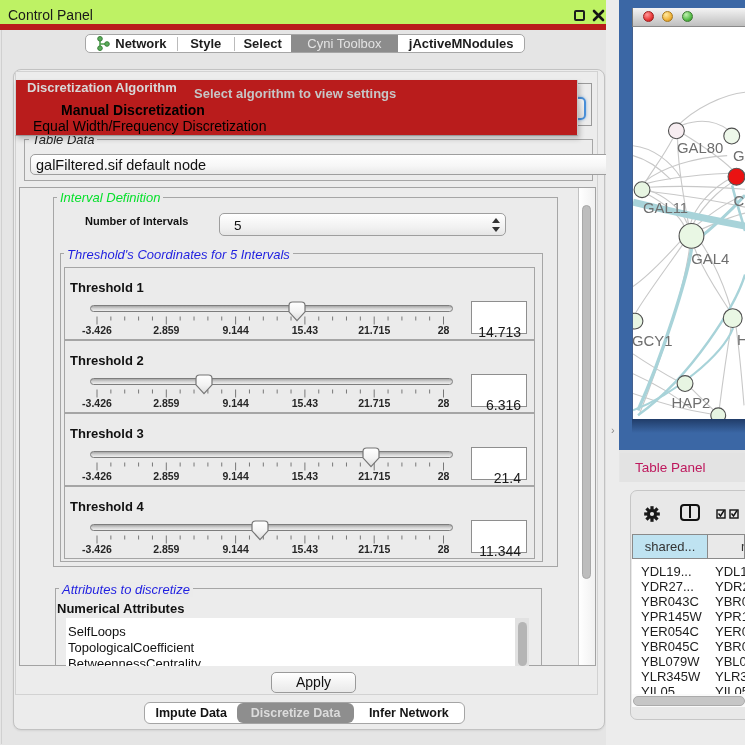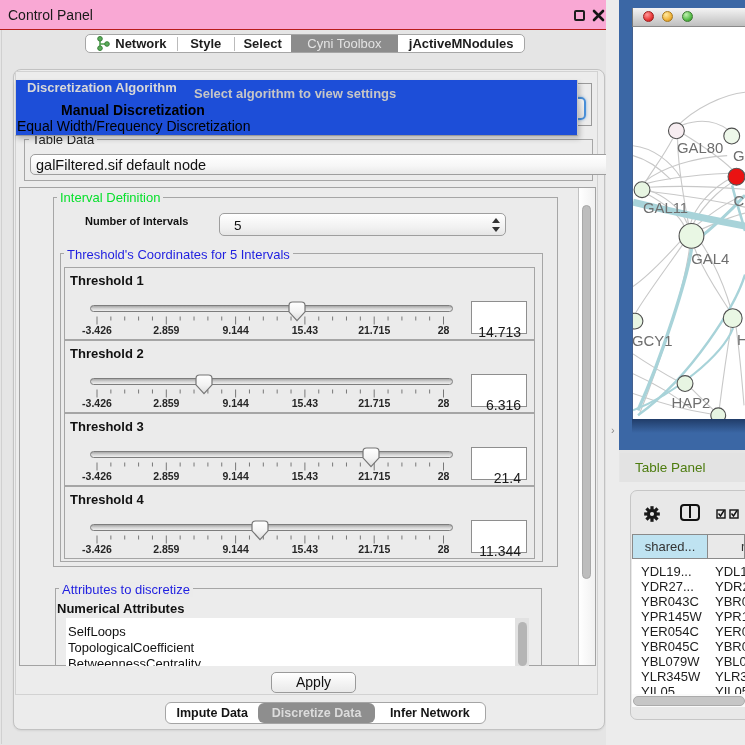--- a/index.html
+++ b/index.html
@@ -1,79 +1,79 @@
 <!DOCTYPE html>
 <html><head>
 <meta charset="utf-8">
 <style>
 * { margin:0; padding:0; box-sizing:border-box; }
 html,body { width:745px; height:745px; }
 body { font-family:"Liberation Sans", sans-serif; background:#e5e5e5; position:relative; overflow:hidden; }
 .abs { position:absolute; }
 
-#titlebar { left:0; top:0; width:621px; height:30px; background:#f9a8d4; border-bottom:1px solid #b91c1c; }
+#titlebar { left:0; top:0; width:621px; height:30px; background:#bef264; border-bottom:6px solid #b91c1c; }
 #titlebar .t { position:absolute; left:8px; top:7px; font-size:14px; color:#1a1a1a; }
 #floatico { left:574px; top:10px; width:11px; height:11px; border:2px solid #1d1d1d; border-radius:2px; }
 
 
 #toptabs { left:85px; top:34px; width:440px; height:19px; background:#fff; border:1px solid #a6a6a6; border-radius:5px; display:flex; overflow:hidden; font-size:13px; font-weight:bold; color:#1c1c1c; }
 #toptabs .seg { display:flex; align-items:center; justify-content:center; height:100%; position:relative; }
 #toptabs .sep { width:1px; height:14px; background:#bbb; align-self:center; }
 #toptabs .sel { background:#8c8c8c; color:#e3e3e3; font-weight:normal; }
 
 #cpanel { left:13px; top:69px; width:592px; height:661px; background:#ececec; border:1px solid #c2c2c2; border-radius:8px; box-shadow:0 1px 2px rgba(0,0,0,0.08); }
 #innerpanel { left:15px; top:71px; width:583px; height:624px; border:1px solid #d2d2d2; }
-.grouptitle { position:absolute; font-size:13px; background:#ececec; padding:0 3px; white-space:nowrap; }
+.grouptitle { position:absolute; font-size:13px; background:#ececec; padding:0 3px; white-space:nowrap;font-style:italic; }
 .gbox { position:absolute; border:1px solid #a6a6a6; }
 
 .combo { position:absolute; background:linear-gradient(#ffffff,#f7f7f7 55%,#e9e9e9); border:1px solid #9e9e9e; border-radius:5px; font-size:14.5px; color:#111; }
 .combo .tx { position:absolute; left:5px; top:50%; transform:translateY(-50%); }
 .arrows { position:absolute; right:12px; top:50%; transform:translateY(-50%); width:8px; height:14px; }
 .arrows:before { content:""; position:absolute; left:0; top:0; border-left:4px solid transparent; border-right:4px solid transparent; border-bottom:5px solid #333; }
 .arrows:after { content:""; position:absolute; left:0; bottom:0; border-left:4px solid transparent; border-right:4px solid transparent; border-top:5px solid #333; }
 
 #dagroup { left:24px; top:83px; width:568px; height:43px; border:1px solid #999; z-index:1; }
 #algocombo { left:550px; top:97px; width:36px; height:23px; background:linear-gradient(#f8f8f8,#e3e3e3); border:2.5px solid #4a90d9; border-radius:5px; box-shadow:0 0 3px rgba(74,144,217,0.65); z-index:1; }
-#popup { left:15px; top:80px; width:563px; height:56px; background:#1d4ed8; border-left:1px solid #cfcfcf; border-right:1px solid #c4c4c4; border-bottom:1px solid #9a9a9a; box-shadow:2px 3px 5px rgba(0,0,0,0.22); z-index:2; }
+#popup { left:15px; top:80px; width:563px; height:56px; background:#b91c1c; border-left:1px solid #cfcfcf; border-right:1px solid #c4c4c4; border-bottom:1px solid #9a9a9a; box-shadow:2px 3px 5px rgba(0,0,0,0.22); z-index:2; }
 #ghosttitle { left:11px; top:0px; position:absolute; font-size:13px; font-weight:bold; color:#d8d8d8; }
 #hinttext { left:178px; top:6px; position:absolute; font-size:13px; font-weight:bold; color:#c6c6c6; }
 #mitem1 { left:1px; top:22px; position:absolute; font-size:14px; font-weight:bold; color:#000;margin-left:44px; }
-#mitem2 { left:1px; top:38px; position:absolute; font-size:14px; color:#000; }
+#mitem2 { left:17px; top:38px; position:absolute; font-size:14px; color:#000; }
 
 #scrollpane { left:19px; top:187px; width:577px; height:479px; border:1px solid #a3a3a3; background:#ececec; }
 #vscroll { left:578px; top:188px; width:17px; height:477px; background:linear-gradient(90deg,#ffffff,#f1f1f1); border-left:1px solid #c2c2c2; }
 #vthumb { left:582px; top:205px; width:9px; height:374px; background:#bdbdbd; border:1px solid #a8a8a8; border-radius:4.5px; }
 
 .tpanel { position:absolute; left:64px; width:471px; height:73px; border:1px solid #a5a5a5; background:#ebebeb; }
-.tlabel { position:absolute; left:5px; top:5px; font-size:13px; font-weight:bold; color:#111; }
+.tlabel { position:absolute; left:5px; top:12px; font-size:13px; font-weight:bold; color:#111; }
 .track { position:absolute; left:25px; top:37px; width:363px; height:7px; border-radius:3.5px; border:1px solid #7d7d7d; background:linear-gradient(#a7a7a7,#d3d3d3 50%,#efefef); }
 .vbox { position:absolute; left:406px; top:33px; width:56px; height:33px; background:#fff; border:1px solid #8e8e8e; font-size:14px; color:#1a1a1a; text-align:right; padding:22px 5px 0 0; }
 .ticks line { stroke:#787878; stroke-width:1; }
 .tnum { position:absolute; top:56px; font-size:10.5px; font-weight:bold; color:#262626; transform:translateX(-50%); }
 .thumbsvg { position:absolute; top:33px; width:18px; height:21px; }
 
 #attrlist { left:66px; top:618px; width:449px; height:48px; background:#fff; font-size:13px; color:#111; overflow:hidden; padding-top:6px; }
 #attrlist div { padding-left:2px; height:16px; line-height:16px; }
 #alscroll { left:515px; top:618px; width:14px; height:48px; background:#e2e2e2; }
 #althumb { left:518px; top:622px; width:9px; height:44px; background:#b5b5b5; border-radius:5px; }
 
 #applybtn { left:271px; top:672px; width:85px; height:21px; background:linear-gradient(#ffffff,#e9e9e9); border:1px solid #9a9a9a; border-radius:5px; font-size:14px; color:#111; text-align:center; line-height:19px; }
-#bottabs { left:144px; top:702px; width:321px; height:22px; background:#fff; border:1px solid #a5a5a5; border-radius:6px; display:flex; overflow:hidden; font-size:12.5px; font-weight:bold; color:#151515;margin-left:21px; }
+#bottabs { left:144px; top:702px; width:321px; height:22px; background:#fff; border:1px solid #a5a5a5; border-radius:6px; display:flex; overflow:hidden; font-size:12.5px; font-weight:bold; color:#151515; }
 #bottabs .seg { display:flex; align-items:center; justify-content:center; height:100%; }
 #bottabs .sel { background:#8e8e8e; color:#dcdcdc; font-weight:bold;border-radius:6px; }
 
 #gapstrip { left:606px; top:0; width:13px; height:745px; background:#ececec; }
 #divarrow { left:611px; top:424px; width:8px; height:14px; color:#8a8a8a; font-size:11px; }
 #netframe { left:619px; top:0; width:126px; height:450px; background:#3b67a5; }
 #nettitle { left:632px; top:8px; width:113px; height:19px; background:linear-gradient(#f4f4f4,#bfbfbf); border-bottom:1px solid #8a8a8a; border-left:1px solid #777; }
 .tl { position:absolute; top:3px; width:11px; height:11px; border-radius:50%; }
 #netshadow { left:632px; top:419px; width:113px; height:14px; background:linear-gradient(rgba(10,25,55,0.55),rgba(59,103,165,0)); }
 
 #tpbar { left:620px; top:453px; width:125px; height:29px; background:#e3e3e3; }
-#tpbar .t { position:absolute; left:15px; top:7px; font-size:13.5px; color:#4d7c0f; }
+#tpbar .t { position:absolute; left:15px; top:7px; font-size:13.5px; color:#be185d; }
 #tpbg { left:608px; top:482px; width:137px; height:263px; background:#ececec; }
 #tcard { left:630px; top:490px; width:130px; height:230px; background:#e8e8e8; border:1px solid #c6c6c6; border-radius:7px; }
 #ttable { left:632px; top:534px; width:113px; height:173px; background:#fff; overflow:hidden; }
 #th1 { left:632px; top:534px; width:76px; height:25px; background:#bfe3f1; border:1px solid #8a8a8a; font-size:13px; color:#333; text-align:center; line-height:23px; }
 #th2 { left:708px; top:534px; width:37px; height:25px; background:#e9e9e9; border:1px solid #8a8a8a; border-left:none; font-size:13px; color:#333; overflow:hidden; }
 .trow { position:absolute; font-size:13px; color:#1d1d1d; white-space:nowrap; }
 #hscroll { left:632px; top:694px; width:113px; height:13px; background:#fafafa; }
 #hthumb { left:633px; top:696px; width:112px; height:10px; background:#c6c6c6; border:1px solid #ababab; border-radius:5px; }
 </style>
 </head>

